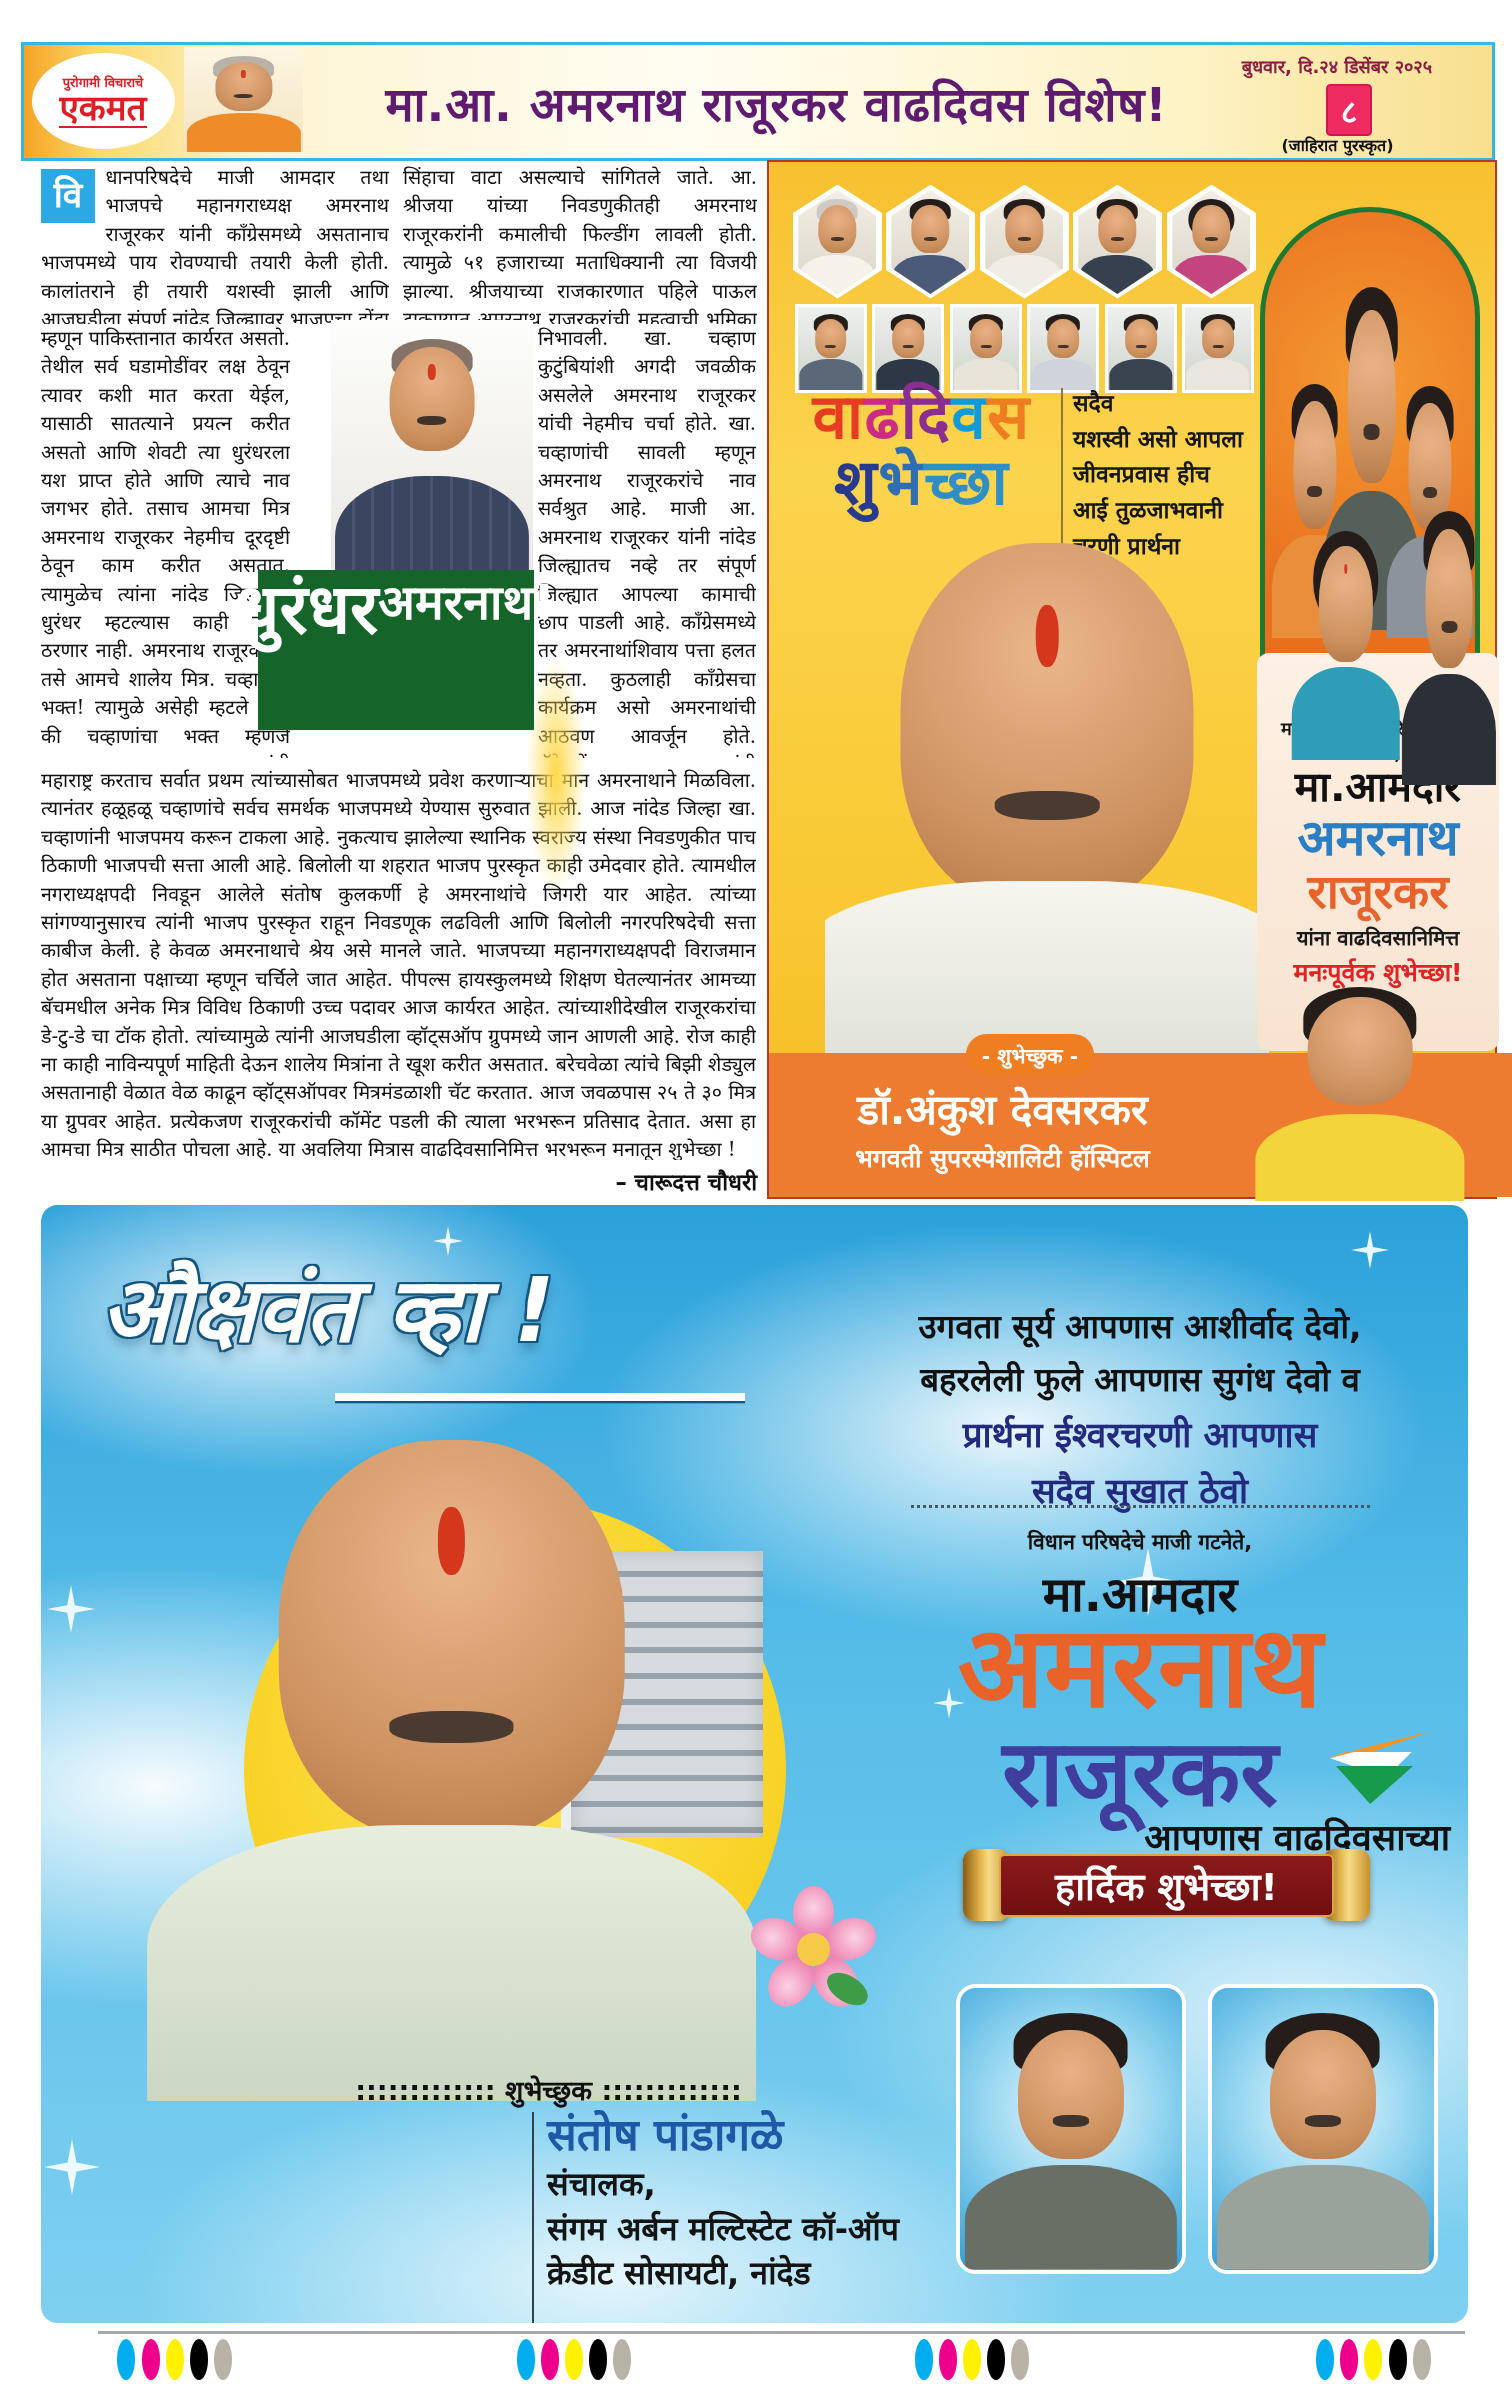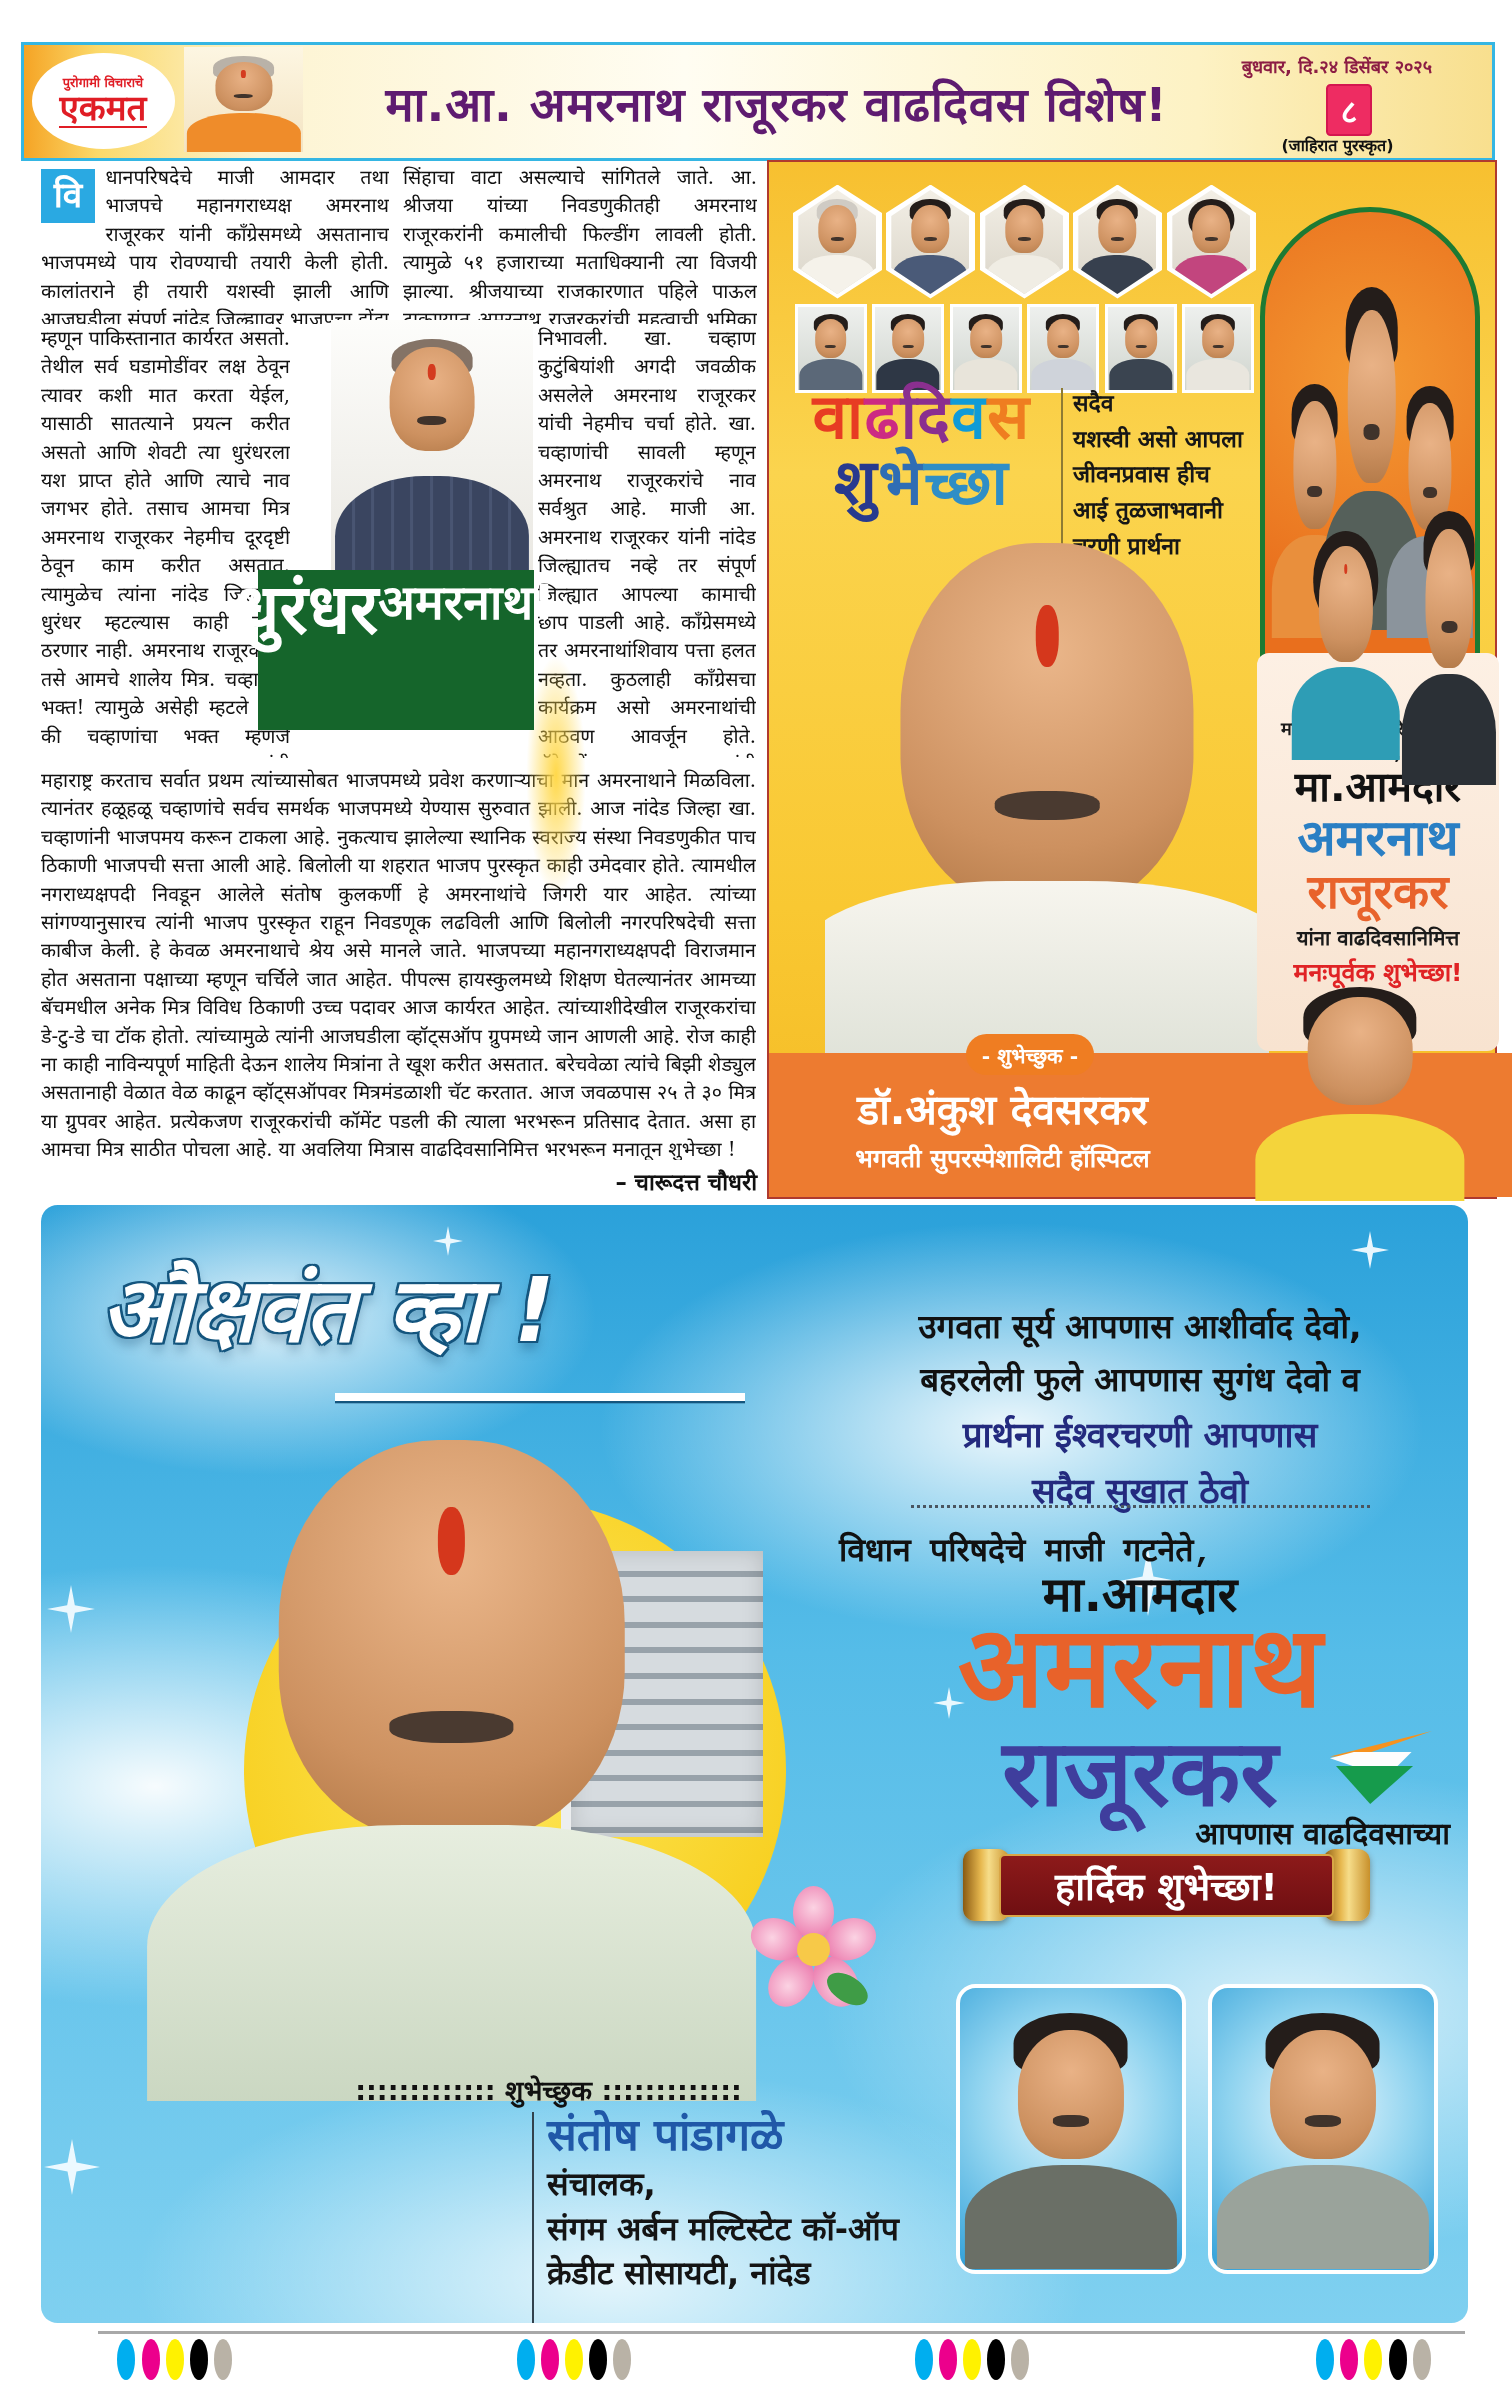--- a/index.html
+++ b/index.html
@@ -104,27 +104,27 @@
         box-shadow:0 2.3px 0 #14557e;}
   .ycircle{position:absolute;left:203px;top:294px;width:542px;height:542px;border-radius:50%;
         background:radial-gradient(circle at 50% 42%,#ffe95e,#f7cf1f 75%);}
   .building{position:absolute;left:520px;top:346px;width:192px;height:286px;
         background:repeating-linear-gradient(180deg,#d6dbdf 0 19.6px,#98a2aa 19.6px 25.6px);
         border-left:10.5px solid #eceeef;box-shadow:inset 0 0 22.6px rgba(0,0,0,.15);}
   .quote{position:absolute;left:798px;top:96px;width:602px;text-align:center;line-height:1.6;}
   .quote .q1{font-size:33px;font-weight:bold;color:#111;}
   .quote .q2{font-size:35px;font-weight:bold;color:#232a7e;}
   .dotline{position:absolute;left:870px;top:300px;width:459px;border-top:3px dotted #4a5560;}
-  .b-desg{position:absolute;left:798px;top:322px;width:602px;text-align:left;font-size:32px;font-weight:bold;color:#111;font-family:Liberation Mono, monospace;}
+  .b-desg{position:absolute;left:798px;top:322px;width:602px;text-align:center;font-size:21px;font-weight:bold;color:#111;}
   .b-hon{position:absolute;left:798px;top:355px;width:602px;text-align:center;font-size:48px;font-weight:bold;color:#111;}
   .b-fn{position:absolute;left:798px;top:403px;width:602px;text-align:center;font-size:113px;line-height:1.05;
         font-weight:bold;color:#e8622a;}
   .b-ln{position:absolute;left:798px;top:523px;width:602px;text-align:center;font-size:92px;line-height:1.0;
         font-weight:bold;color:#3f3e9d;}
-  .b-occ{position:absolute;left:1002px;top:607px;width:407px;text-align:right;font-size:30px;font-weight:bold;color:#111;}
+  .b-occ{position:absolute;left:1002px;top:607px;width:407px;text-align:right;font-size:36px;font-weight:bold;color:#111;}
   .banner{position:absolute;left:922px;top:644px;width:407px;height:72px;}
   .banner .bar{position:absolute;left:36px;right:36px;top:4.5px;bottom:4.5px;background:linear-gradient(180deg,#8d1a1a,#6f0f12);
         border:2.3px solid #d9a646;border-radius:6px;display:flex;align-items:center;justify-content:center;
         color:#fff;font-size:38px;font-weight:bold;}
   .banner .cap{position:absolute;top:0;width:47px;height:100%;border-radius:12px;
         background:linear-gradient(90deg,#8a5a12,#e7b84f 38%,#f6dd8a 55%,#c8902b);box-shadow:0 3px 6px rgba(60,30,0,.4);}
   .banner .cap.l{left:0;} .banner .cap.r{right:0;}
   .flower{position:absolute;left:712px;top:681px;width:120px;height:132px;}
   .petal{position:absolute;left:40px;top:0;width:41px;height:54px;border-radius:50%;
         background:radial-gradient(circle at 50% 40%,#fbd3e3,#ec7fb0 80%);transform-origin:50% 65px;}

